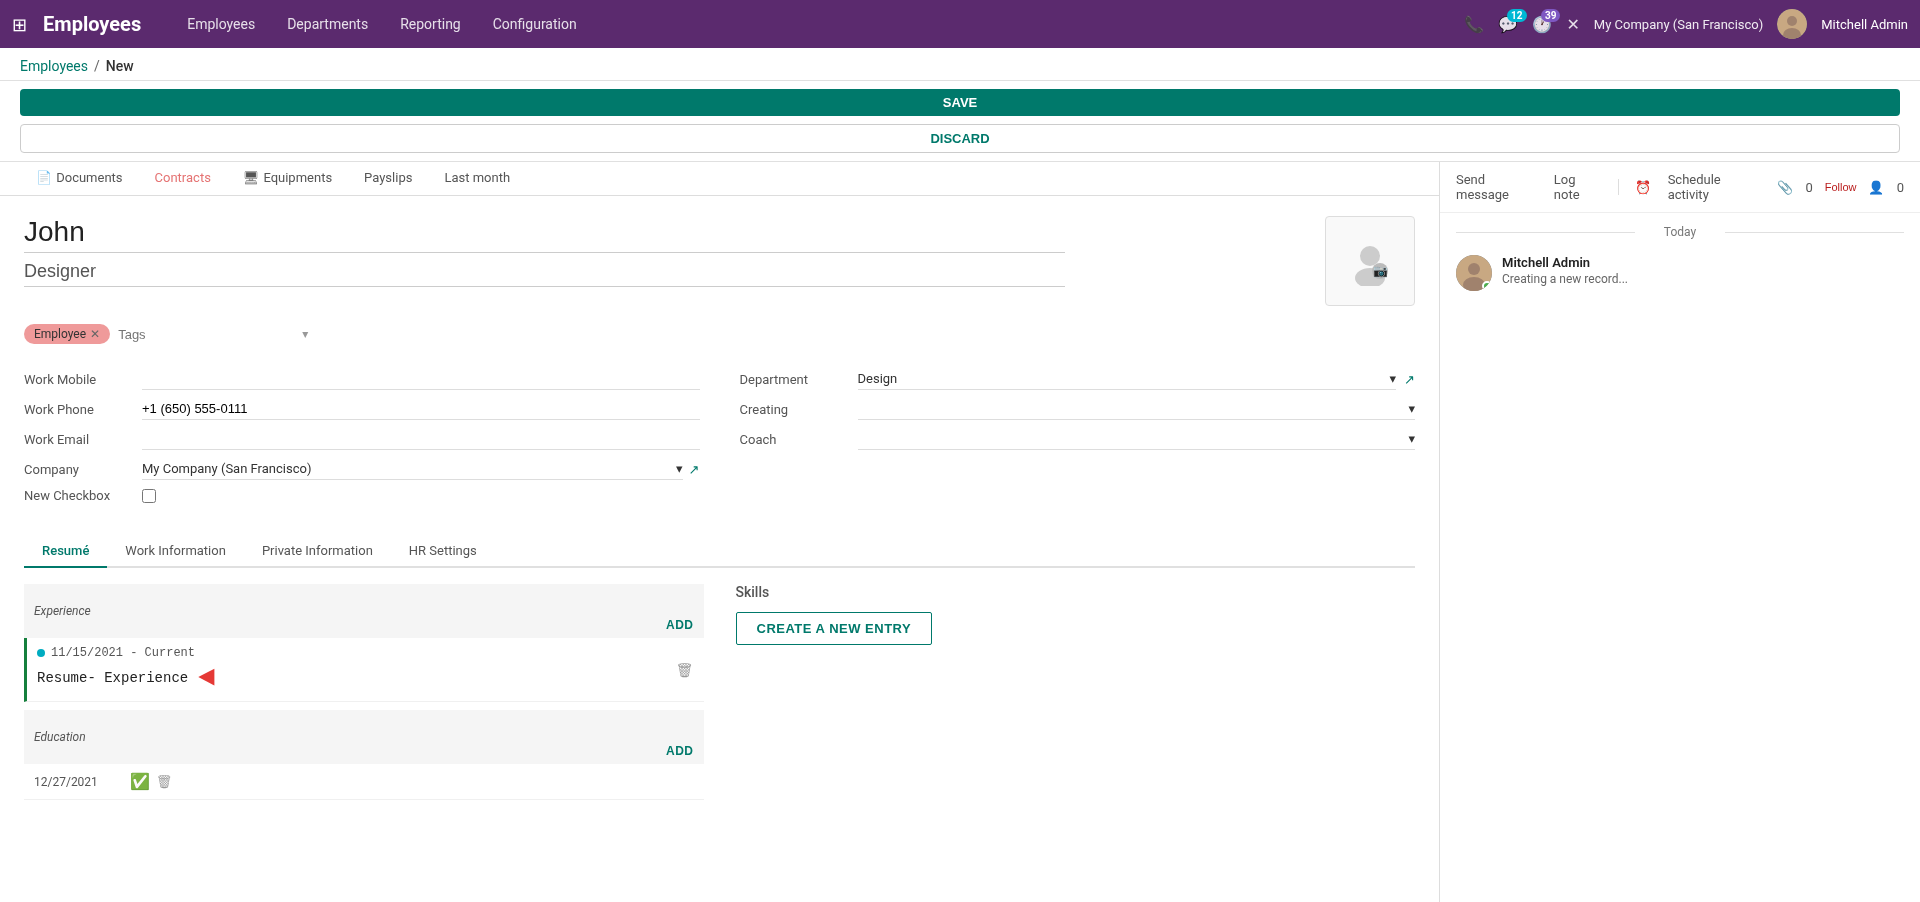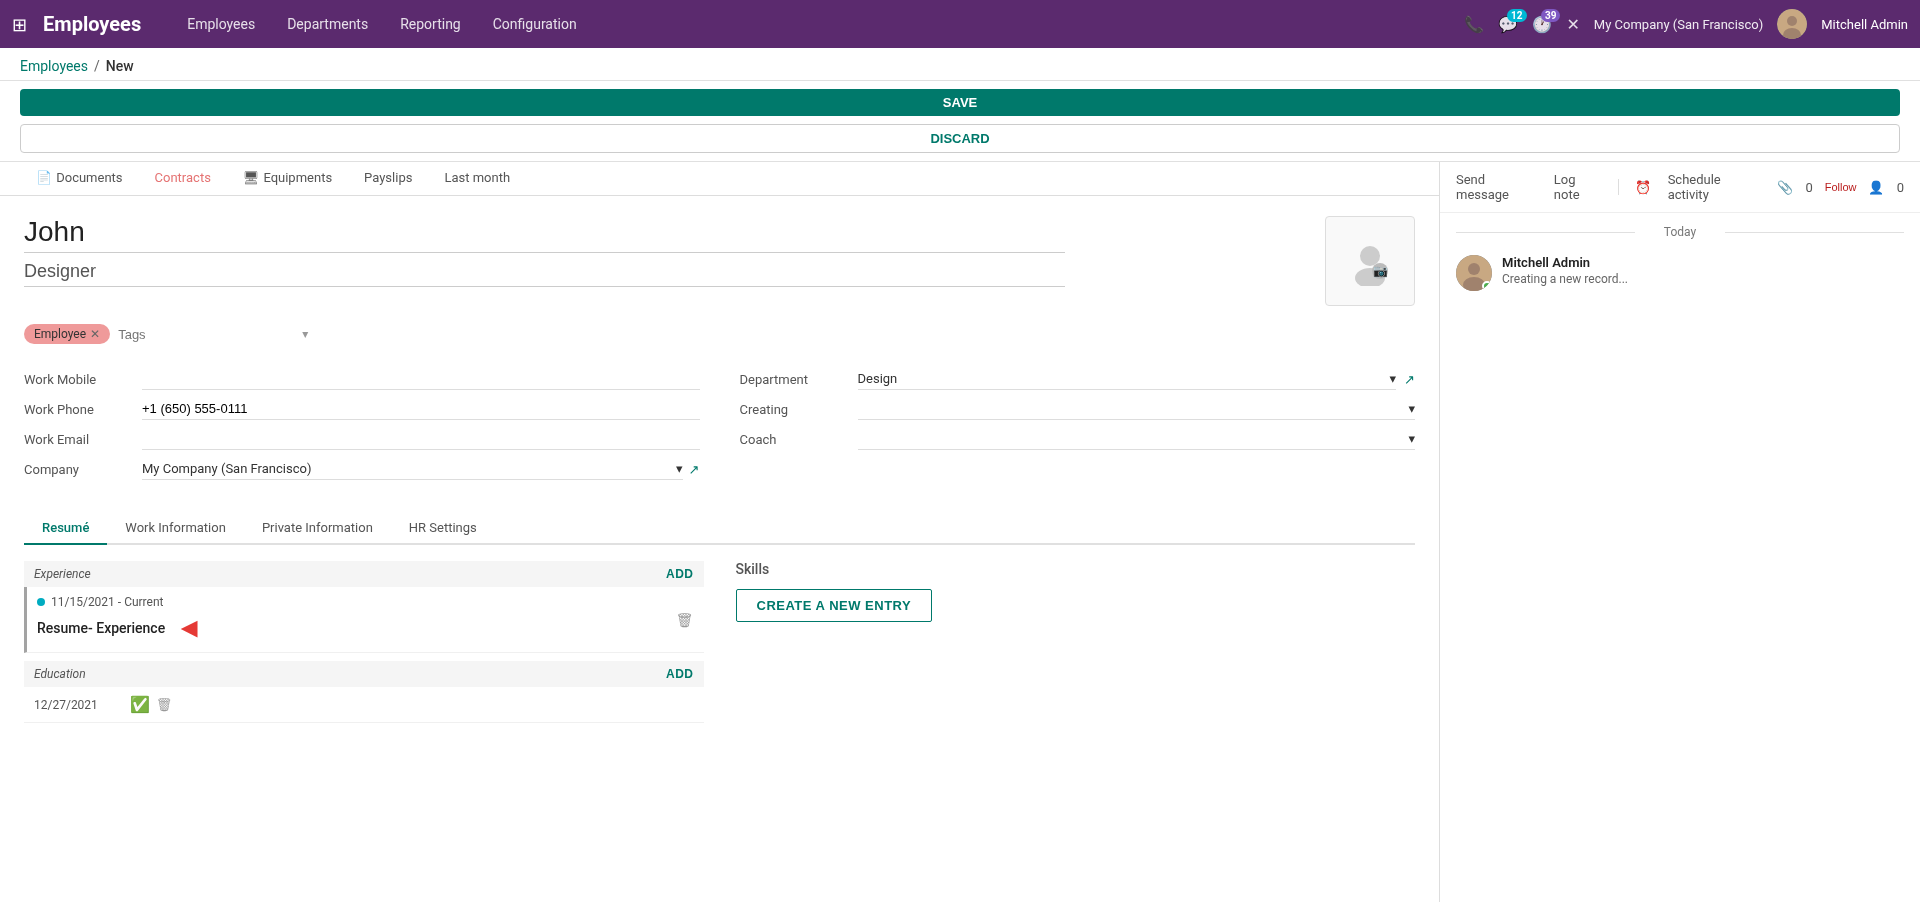--- a/index.html
+++ b/index.html
@@ -278,27 +278,29 @@
       color: #555;
     }
     .section-add-btn {
       background: none;
       border: none;
       color: #00796b;
       font-weight: bold;
       font-size: 12px;
       cursor: pointer;
       letter-spacing: 0.5px;
+      margin-top: 28px;
     }
 
     
     .experience-item {
       padding: 8px 10px;
-      border-left: 3px solid #a3a3a3;
+      border-left: 3px solid #15803d;
       position: relative;
+      font-family: Liberation Mono, monospace;
     }
     .experience-date {
       font-size: 12px;
       color: #555;
       display: flex; align-items: center; gap: 6px;
       margin-bottom: 2px;
     }
     .exp-dot {
       width: 8px; height: 8px; border-radius: 50%;
       background: #00acc1; display: inline-block;
@@ -552,20 +554,24 @@
         <div class="field-row">
           <span class="field-label">Company</span>
           <div class="company-row" style="flex:1;">
             <div class="field-input-select">
               <span>My Company (San Francisco)</span>
               <span>▾</span>
             </div>
             <span class="field-ext-link">↗</span>
           </div>
         </div>
+        <div class="field-row">
+          <span class="field-label">New Checkbox</span>
+          <input class="checkbox-field" type="checkbox" style="">
+        </div>
       </div>
 
       <div>
         <div class="field-row">
           <span class="field-label">Department</span>
           <div class="field-input-select" style="flex:1;">
             <span>Design</span>
             <span>▾</span>
           </div>
           <span class="field-ext-link">↗</span>

